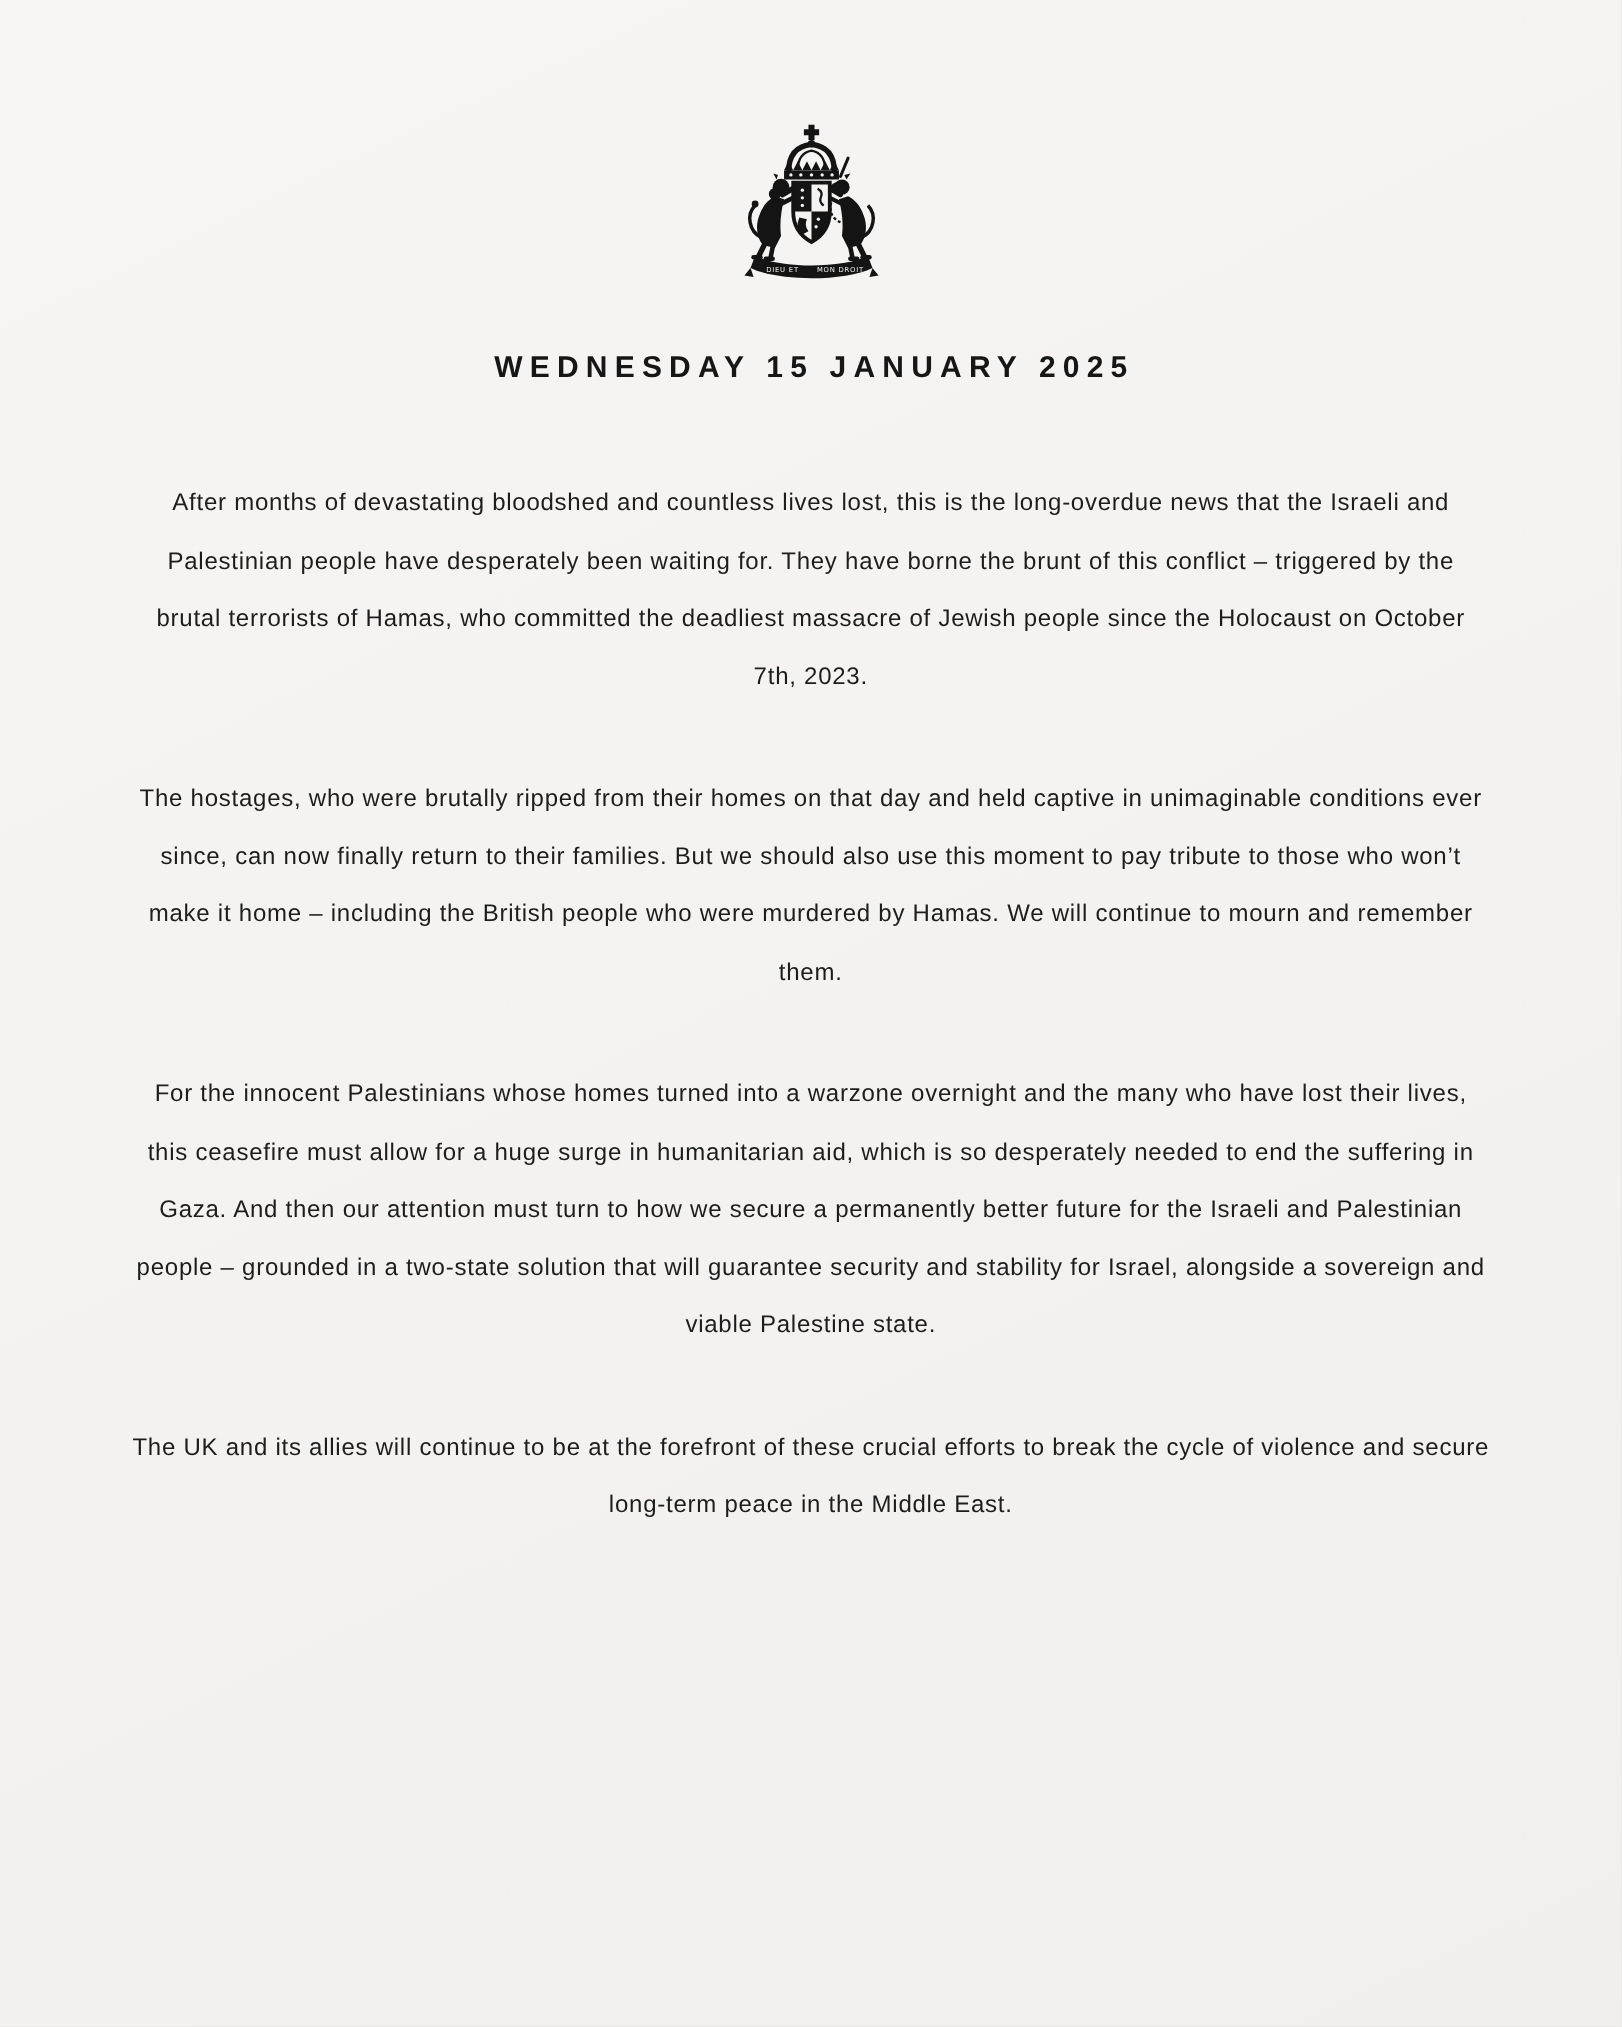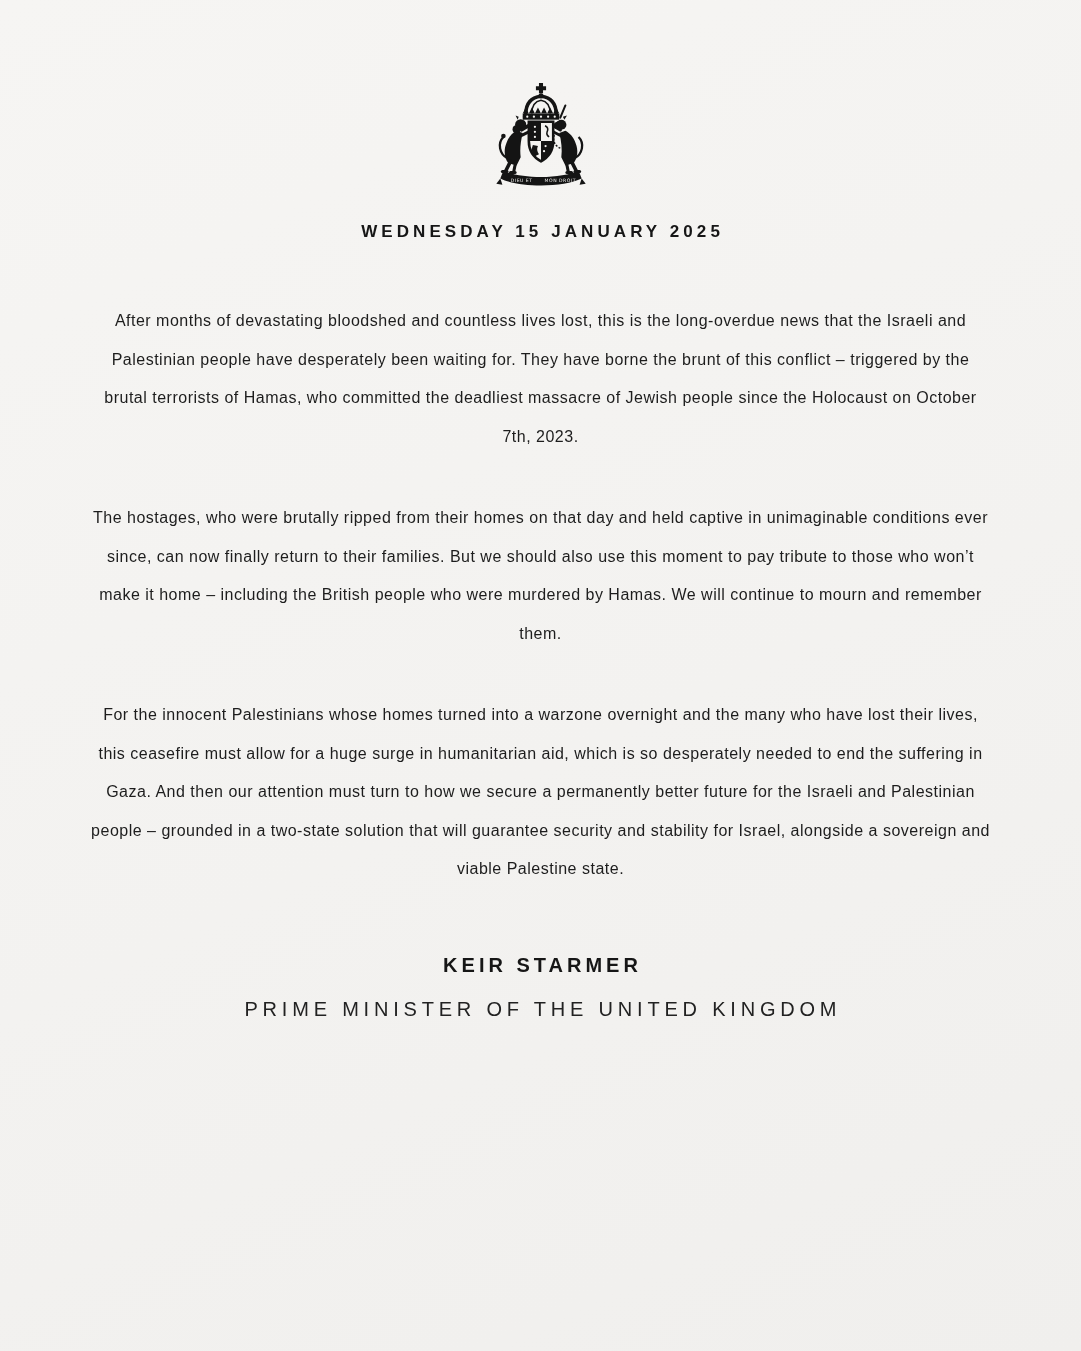--- a/index.html
+++ b/index.html
@@ -18,22 +18,22 @@
     padding-top: 82px;
     overflow: hidden;
   }
   .crest {
     width: 126px;
     height: 116px;
     flex: 0 0 auto;
   }
   .crest svg { width: 100%; height: 100%; display: block; }
   .date-line {
-    margin-top: 24px;
-    font-size: 17px;
+    margin-top: 36px;
+    font-size: 20px;
     font-weight: 700;
     letter-spacing: 0.24em;
     text-indent: 0.24em;
     color: #161616;
     white-space: nowrap;
   }
   .statement-body {
     margin-top: 60px;
     width: 905px;
   }
@@ -149,20 +149,17 @@
       <text class="ribbon-text" x="162" y="196" text-anchor="middle">MON DROIT</text>
     </svg>
   </div>
 
   <div class="date-line">WEDNESDAY 15 JANUARY 2025</div>
 
   <div class="statement-body">
     <p>After months of devastating bloodshed and countless lives lost, this is the long-overdue news that the Israeli and Palestinian people have desperately been waiting for. They have borne the brunt of this conflict – triggered by the brutal terrorists of Hamas, who committed the deadliest massacre of Jewish people since the Holocaust on October 7th, 2023.</p>
     <p>The hostages, who were brutally ripped from their homes on that day and held captive in unimaginable conditions ever since, can now finally return to their families. But we should also use this moment to pay tribute to those who won’t make it home – including the British people who were murdered by Hamas. We will continue to mourn and remember them.</p>
     <p>For the innocent Palestinians whose homes turned into a warzone overnight and the many who have lost their lives, this ceasefire must allow for a huge surge in humanitarian aid, which is so desperately needed to end the suffering in Gaza. And then our attention must turn to how we secure a permanently better future for the Israeli and Palestinian people – grounded in a two-state solution that will guarantee security and stability for Israel, alongside a sovereign and viable Palestine state.</p>
+    <p>The UK and its allies will continue to be at the forefront of these crucial efforts to break the cycle of violence and secure long-term peace in the Middle East.</p>
   </div>
 
-  <div class="signature">
-    <div class="sig-name">KEIR STARMER</div>
-    <div class="sig-title">PRIME MINISTER OF THE UNITED KINGDOM</div>
-  </div>
 
 </div>
 
 </body></html>

